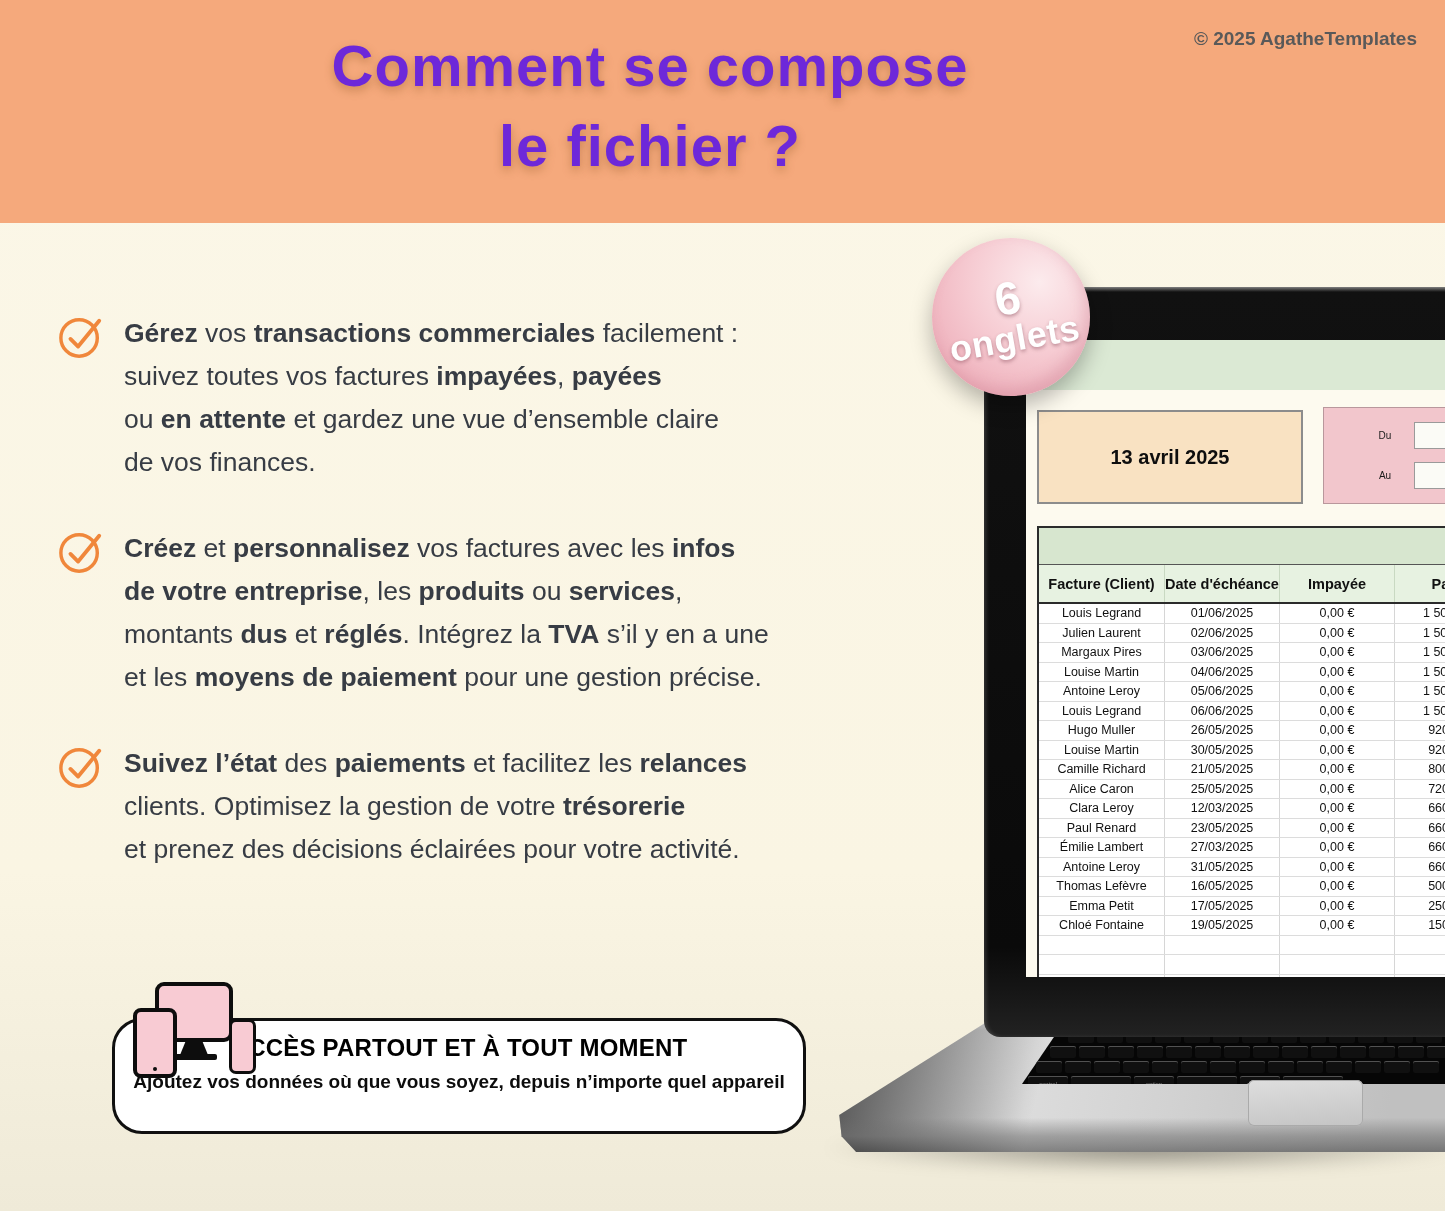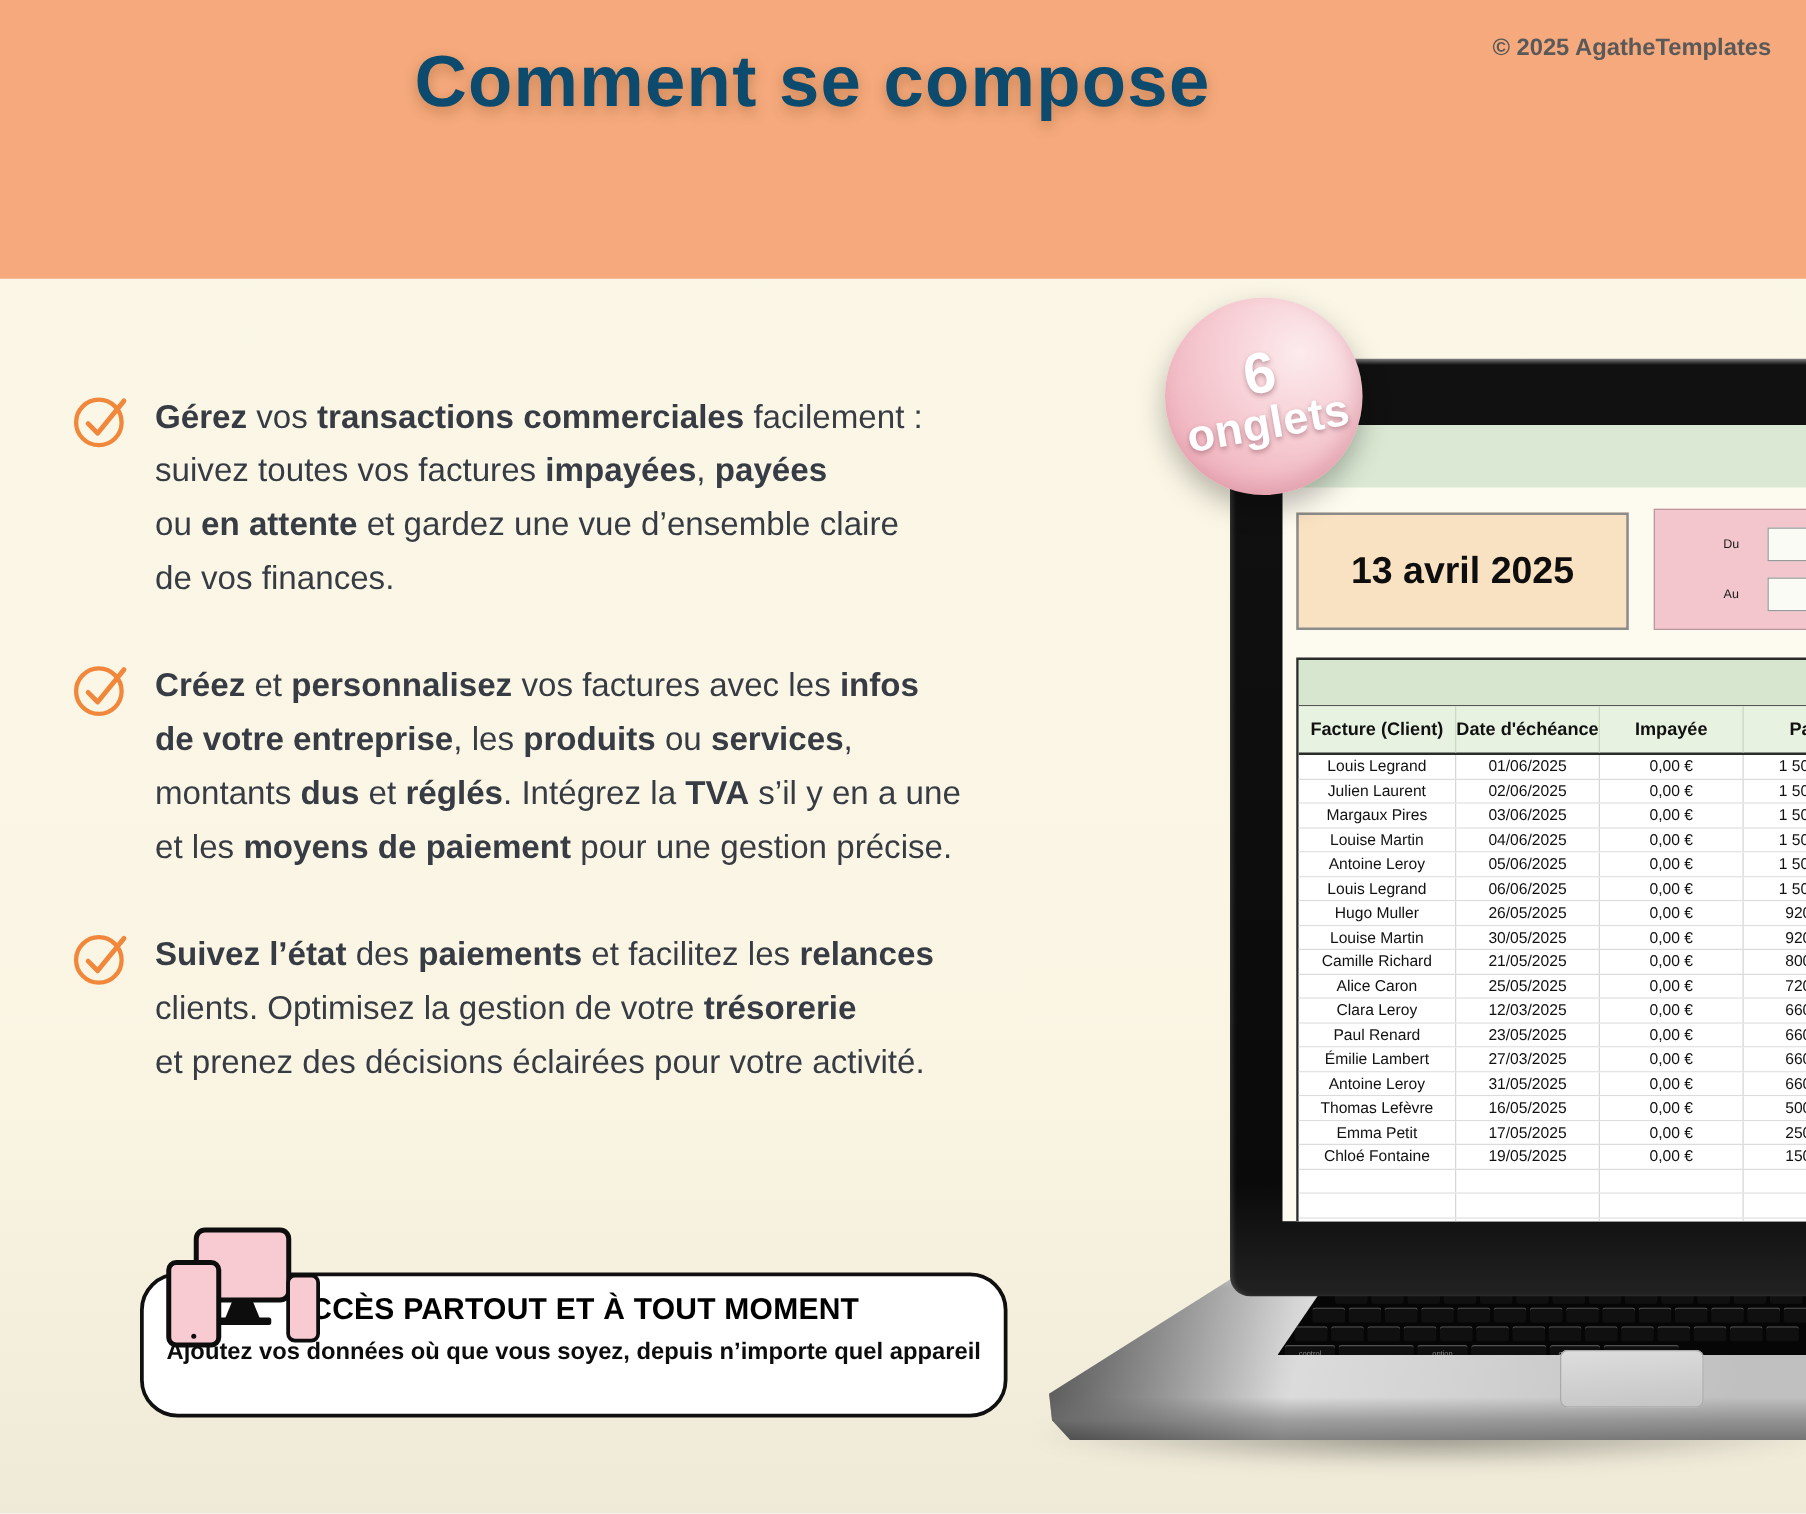--- a/index.html
+++ b/index.html
@@ -1,21 +1,21 @@
 <!DOCTYPE html>
 <html><head>
 <meta charset="utf-8">
 <style>
   html,body{margin:0;padding:0;background:#fff;}
   .canvas{position:relative;width:1445px;height:1211px;overflow:hidden;
     font-family:"Liberation Sans",sans-serif;
     background:linear-gradient(180deg,#FBF7E8 0%,#FAF5E3 72%,#EFEAD8 100%);}
   
   .top-band{position:absolute;left:0;top:0;width:1445px;height:223px;background:#F5A97C;}
-  .main-title{position:absolute;left:0;top:26px;width:1300px;text-align:center;color:#0c4a6e;
+  .main-title{position:absolute;left:0;top:26px;width:1300px;text-align:center;color:#6d28d9;
     font-weight:800;font-size:58px;line-height:80px;letter-spacing:1px;
     text-shadow:0 4px 10px rgba(150,90,40,.45);}
   .copyright{position:absolute;right:28px;top:28px;font-size:19px;font-weight:700;color:#595959;}
   
   .bullet{position:absolute;left:58px;width:840px;display:flex;align-items:flex-start;gap:20px;}
   .b1{top:312px}.b2{top:527px}.b3{top:742px}
   .check{flex:0 0 46px;height:46px;margin-top:2px;}
   .btext{margin:0;font-size:26.5px;line-height:43px;color:#373C44;font-weight:400;}
   .btext .b{font-weight:700;text-align:center;}
   
@@ -38,21 +38,21 @@
     color:#8a8a8a;font-size:6px;line-height:8px;overflow:hidden;}
   .trackpad{position:absolute;left:410px;top:60px;width:115px;height:46px;border-radius:6px;
     background:linear-gradient(175deg,#dedede,#c4c4c4);box-shadow:inset 0 0 0 1px #aaa;z-index:3;}
   .laptop-screen{position:absolute;left:984px;top:287px;width:461px;height:750px;z-index:3;
     background:linear-gradient(180deg,#7a7a7a 0,#111 5px,#0a0a0a 88%,#222 100%);
     border-radius:30px 0 0 16px;box-shadow:inset 3px 0 4px -1px rgba(255,255,255,.17);}
   .screen-content{position:absolute;left:42px;top:53px;width:419px;height:637px;background:#FDFAEF;overflow:hidden;}
   .green-band{position:absolute;left:0;top:0;width:100%;height:50px;background:#DBE9D4;}
   .date-box{position:absolute;left:11px;top:70px;width:266px;height:94px;background:#F9E2C2;
     border:2px solid #8c8c8c;display:flex;align-items:center;justify-content:center;
-    font-size:30px;font-weight:700;color:#0e0e0e;box-sizing:border-box;}
+    font-size:20px;font-weight:700;color:#0e0e0e;box-sizing:border-box;}
   .filter-box{position:absolute;left:297px;top:67px;width:170px;height:97px;background:#F2C6CC;
     border:1px solid #b9979c;box-sizing:border-box;display:flex;flex-direction:column;
     justify-content:center;gap:13px;padding-left:50px;}
   .filter-row{display:flex;align-items:center;gap:18px;}
   .filter-label{font-size:10px;font-weight:400;color:#1a1a1a;width:22px;text-align:center;}
   .filter-input{width:70px;height:25px;background:#FBFBF6;border:1px solid #9a9a9a;}
   
   .sheet-table{position:absolute;left:11px;top:186px;width:472px;background:#fff;
     border:2px solid #2b2b2b;box-sizing:content-box;}
   .band{display:flex;height:36px;background:#D7E6CF;border-bottom:1.5px solid #555;}
@@ -95,20 +95,21 @@
     border:3px solid #0d0d0d;border-radius:7px;box-sizing:border-box;}
 </style>
 </head>
 <body>
 
 <div class="canvas">
 
   <header class="top-band">
     <div class="main-title">
       <div>Comment se compose</div>
+      <div>le fichier ?</div>
     </div>
     <div class="copyright">© 2025 AgatheTemplates</div>
   </header>
 
   <div class="bullet b1">
     <span class="check">
       <svg viewBox="0 0 48 48" width="46" height="46" style="overflow:visible">
         <circle cx="22" cy="25" r="19" fill="none" stroke="#F0873B" stroke-width="3.6"></circle>
         <path d="M13 26 L21 34 L43 7" fill="none" stroke="#F0873B" stroke-width="4" stroke-linecap="round" stroke-linejoin="round"></path>
       </svg>

